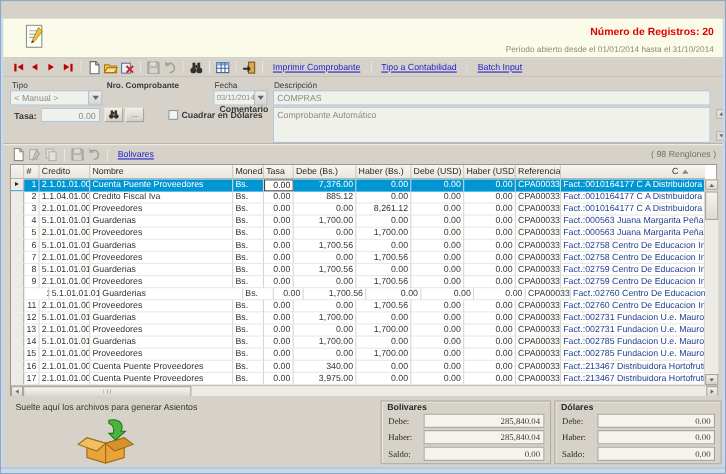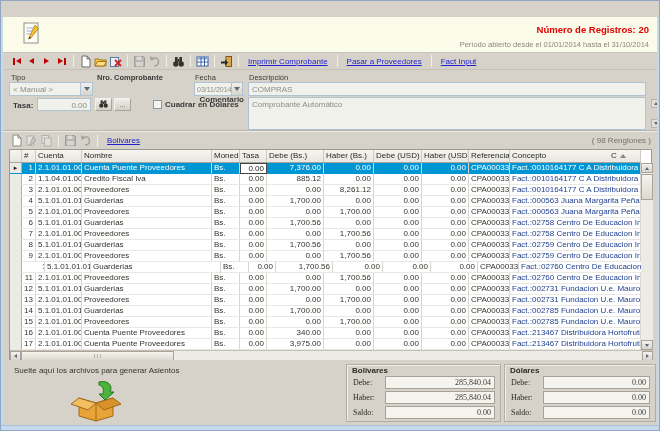--- a/index.html
+++ b/index.html
@@ -211,23 +211,23 @@
     <div class="tsep"></div>
     <div class="tbtn">
       <svg class="icon13" viewBox="0 0 13 13">
           <rect x="6" y="1.5" width="5.5" height="10" fill="#D8A850" stroke="#7A5A18" stroke-width="1"></rect>
           <path d="M1 6.5 h4 v-2.2 l3 3.2 -3 3.2 v-2.2 h-4 z" fill="#2A2A2A"></path>
         </svg>
       </div>
     <div class="tsep"></div>
     <a class="tlink">Imprimir Comprobante</a>
     <div class="tsep"></div>
-    <a class="tlink">Pasar a Proveedores</a>
-    <div class="tsep"></div>
-    <a class="tlink">Fact Input</a>
+    <a class="tlink">Tipo a Contabilidad</a>
+    <div class="tsep"></div>
+    <a class="tlink">Batch Input</a>
   </div>
 
   <div class="formarea">
     <span class="flabel" style="left:10px;top:3px">Tipo</span>
     <span class="flabel fbold" style="left:96px;top:3px">Nro. Comprobante</span>
     <span class="flabel" style="left:194px;top:3px">Fecha</span>
     <span class="flabel" style="left:248px;top:3px">Descripción</span>
 
     <div class="field" style="left:8px;top:12px;width:72px">&lt; Manual &gt;</div>
     <div class="combo-btn" style="left:79px;top:12px">
@@ -298,30 +298,29 @@
       </div>
     <div class="tsep"></div>
     <a class="tlink">Bolivares</a>
     <span class="renglones">( 98 Renglones )</span>
   </div>
 
   <div class="gridwrap">
     <div class="ghead" id="grid-head">
         <div class="cell sel" style="width: 12px; flex: 0 0 12px;"></div>
         <div class="cell" style="flex: 0 0 14px; width: 14px;">#</div>
-        <div class="cell" style="flex: 0 0 46px; width: 46px;">Cuenta</div>
+        <div class="cell" style="flex: 0 0 46px; width: 46px;">Credito</div>
         <div class="cell" style="flex: 0 0 130px; width: 130px;">Nombre</div>
         <div class="cell" style="flex: 0 0 28px; width: 28px;">Moneda</div>
         <div class="cell" style="flex: 0 0 27px; width: 27px;">Tasa</div>
         <div class="cell" style="flex: 0 0 57px; width: 57px;">Debe (Bs.)</div>
         <div class="cell" style="flex: 0 0 50px; width: 50px;">Haber (Bs.)</div>
         <div class="cell" style="flex: 0 0 48px; width: 48px;">Debe (USD)</div>
         <div class="cell" style="flex: 0 0 47px; width: 47px;">Haber (USD)</div>
         <div class="cell" style="flex: 0 0 41px; width: 41px;">Referencia</div>
-        <div class="cell" style="flex: 0 0 131px; width: 131px;">Concepto</div>
       </div>
     <div class="sort-c">
       <span>C</span>
       <span class="tri-up-g"></span>
     </div>
     <div class="gbody" id="grid-body">
         <div class="trow selected">
           <div class="cell sel" style="flex: 0 0 12px; width: 12px;">▸</div>
           <div class="cell num" style="flex: 0 0 14px; width: 14px;">1</div>
           <div class="cell" style="flex: 0 0 46px; width: 46px;">2.1.01.01.002</div>

